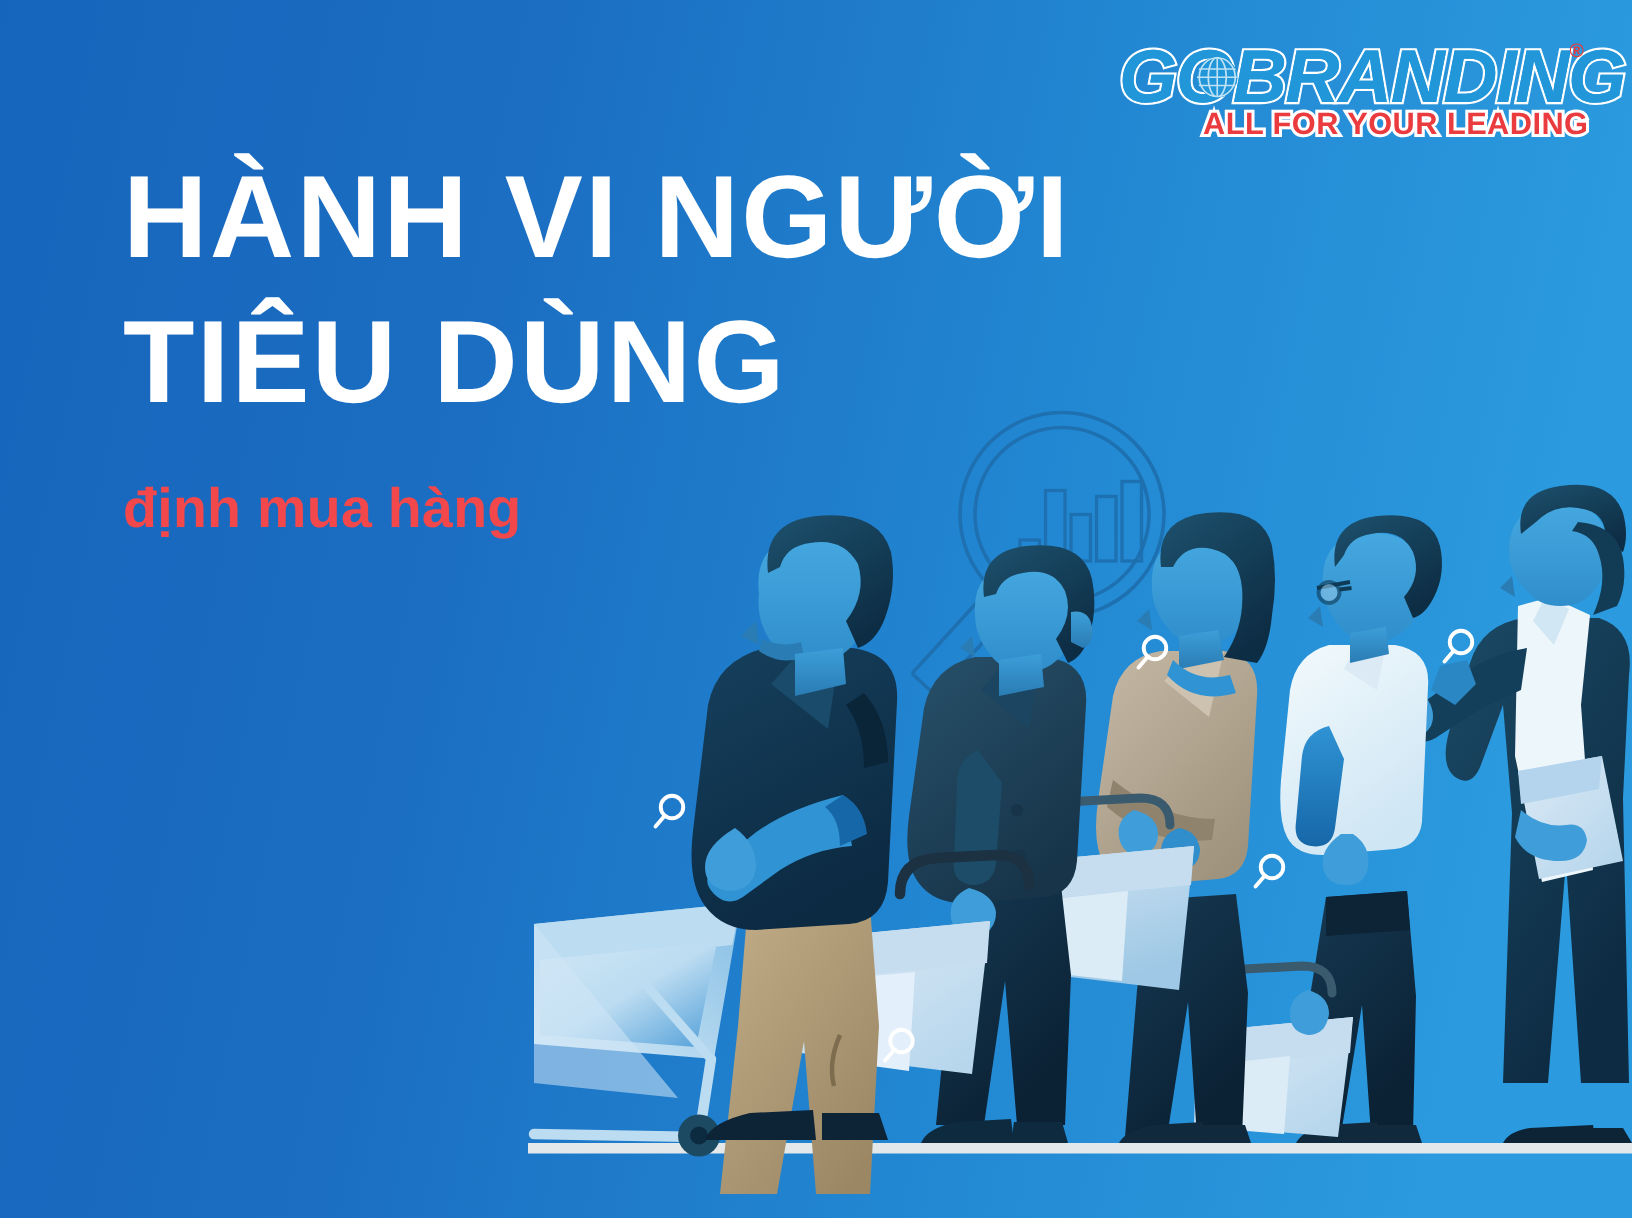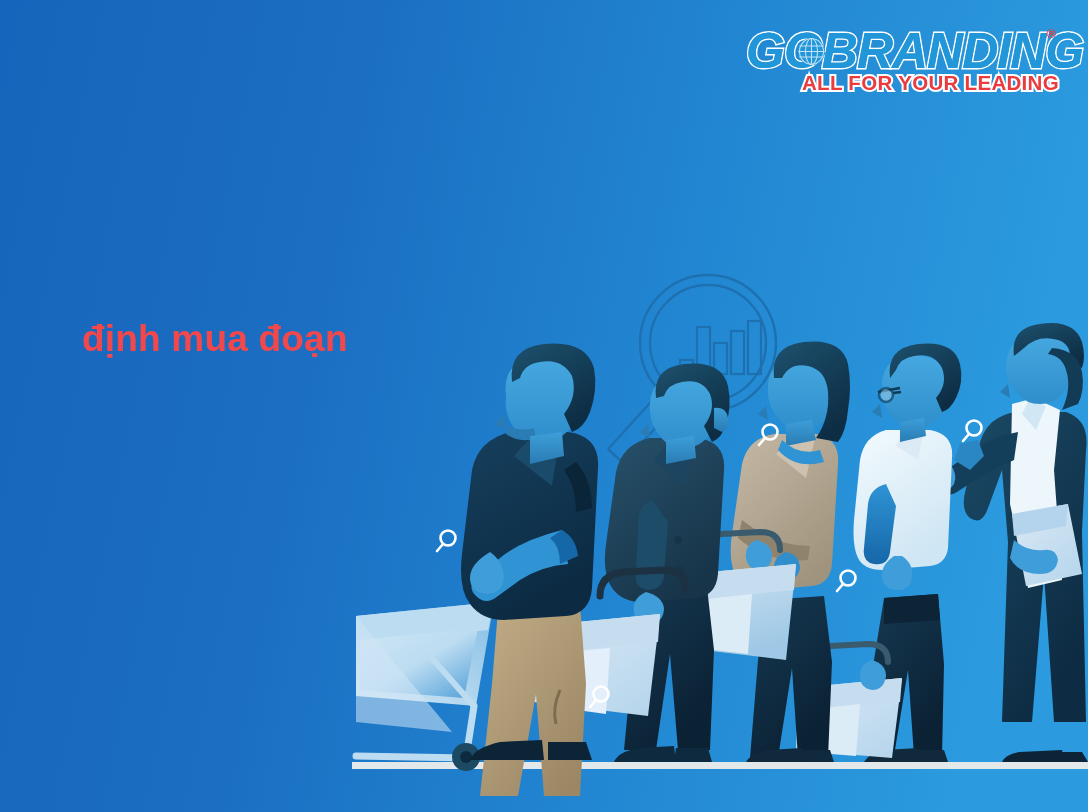--- a/index.html
+++ b/index.html
@@ -336,24 +336,26 @@
           </g>
         <g>
             <circle cx="974" cy="428" r="7.5"></circle>
             <line x1="969" y1="434" x2="963" y2="441"></line>
           </g>
       </g>
     </svg>
   </div>
 
   <div id="headline">
+    <span class="hl-line">HÀNH VI NGƯỜI</span>
+    <span class="hl-line">TIÊU DÙNG</span>
   </div>
 
   <div id="subhead">
-    <span class="sh-line">định mua đoạn</span>
+    <span class="sh-line">định mua hàng</span>
   </div>
 
   <div id="logo">
     <div class="logo-main">GOBRANDING</div>
     <div class="logo-main-fill">GOBRANDING</div>
     <div class="globe">
       <svg viewBox="0 0 27 27" width="27" height="27">
         <circle cx="13.5" cy="13.5" r="13.5" fill="#2196d8"></circle>
         <g stroke="#bfe2f6" stroke-width="1.1" fill="none">
           <ellipse cx="13.5" cy="13.5" rx="6" ry="13"></ellipse>

